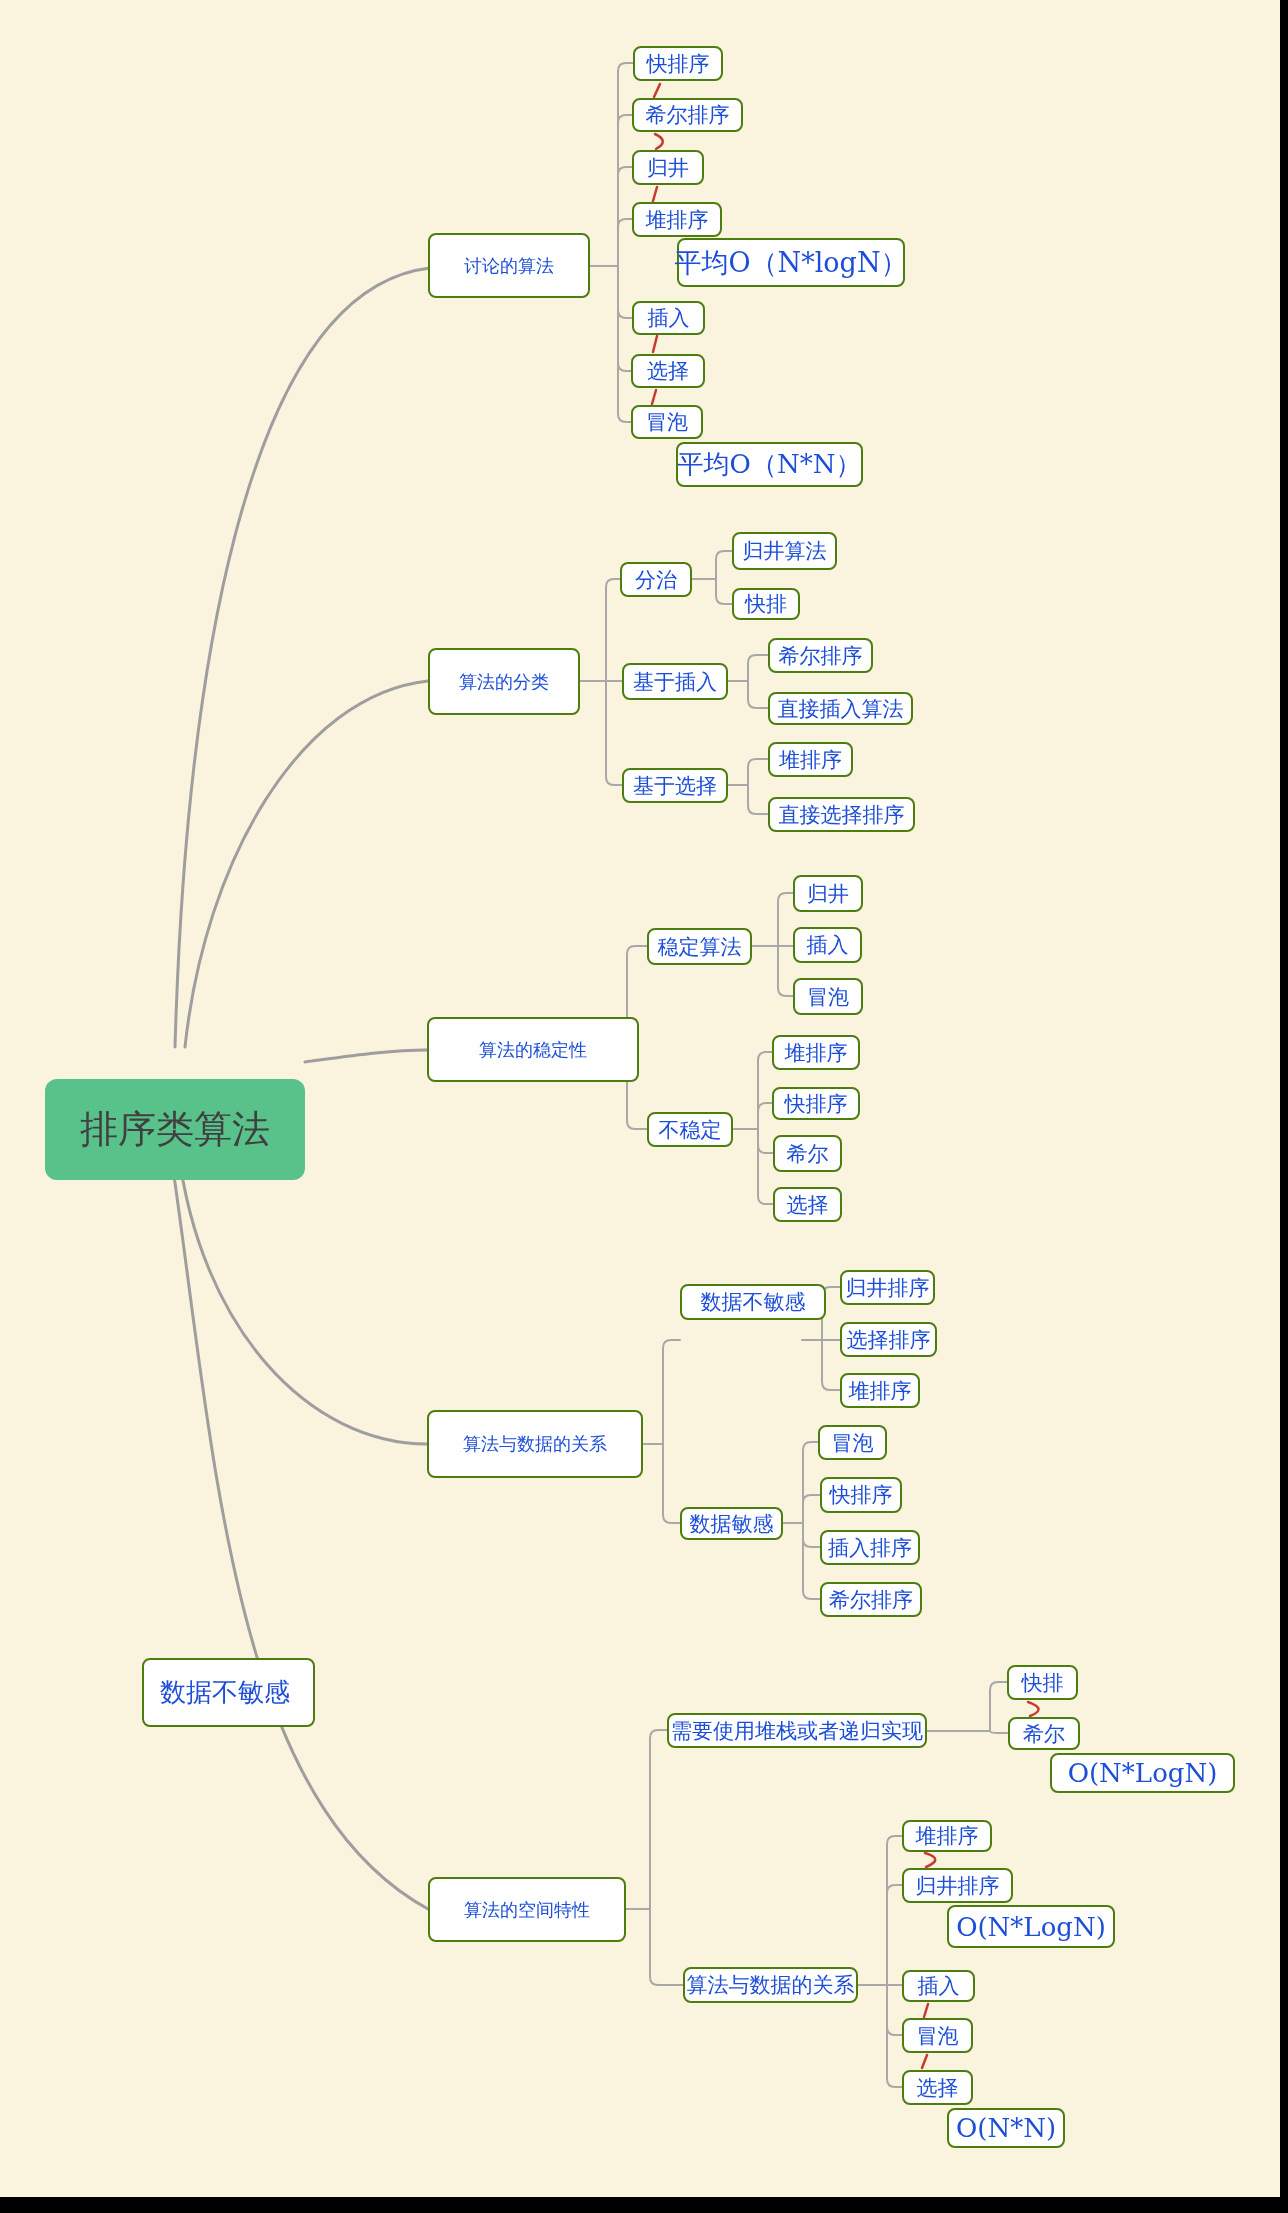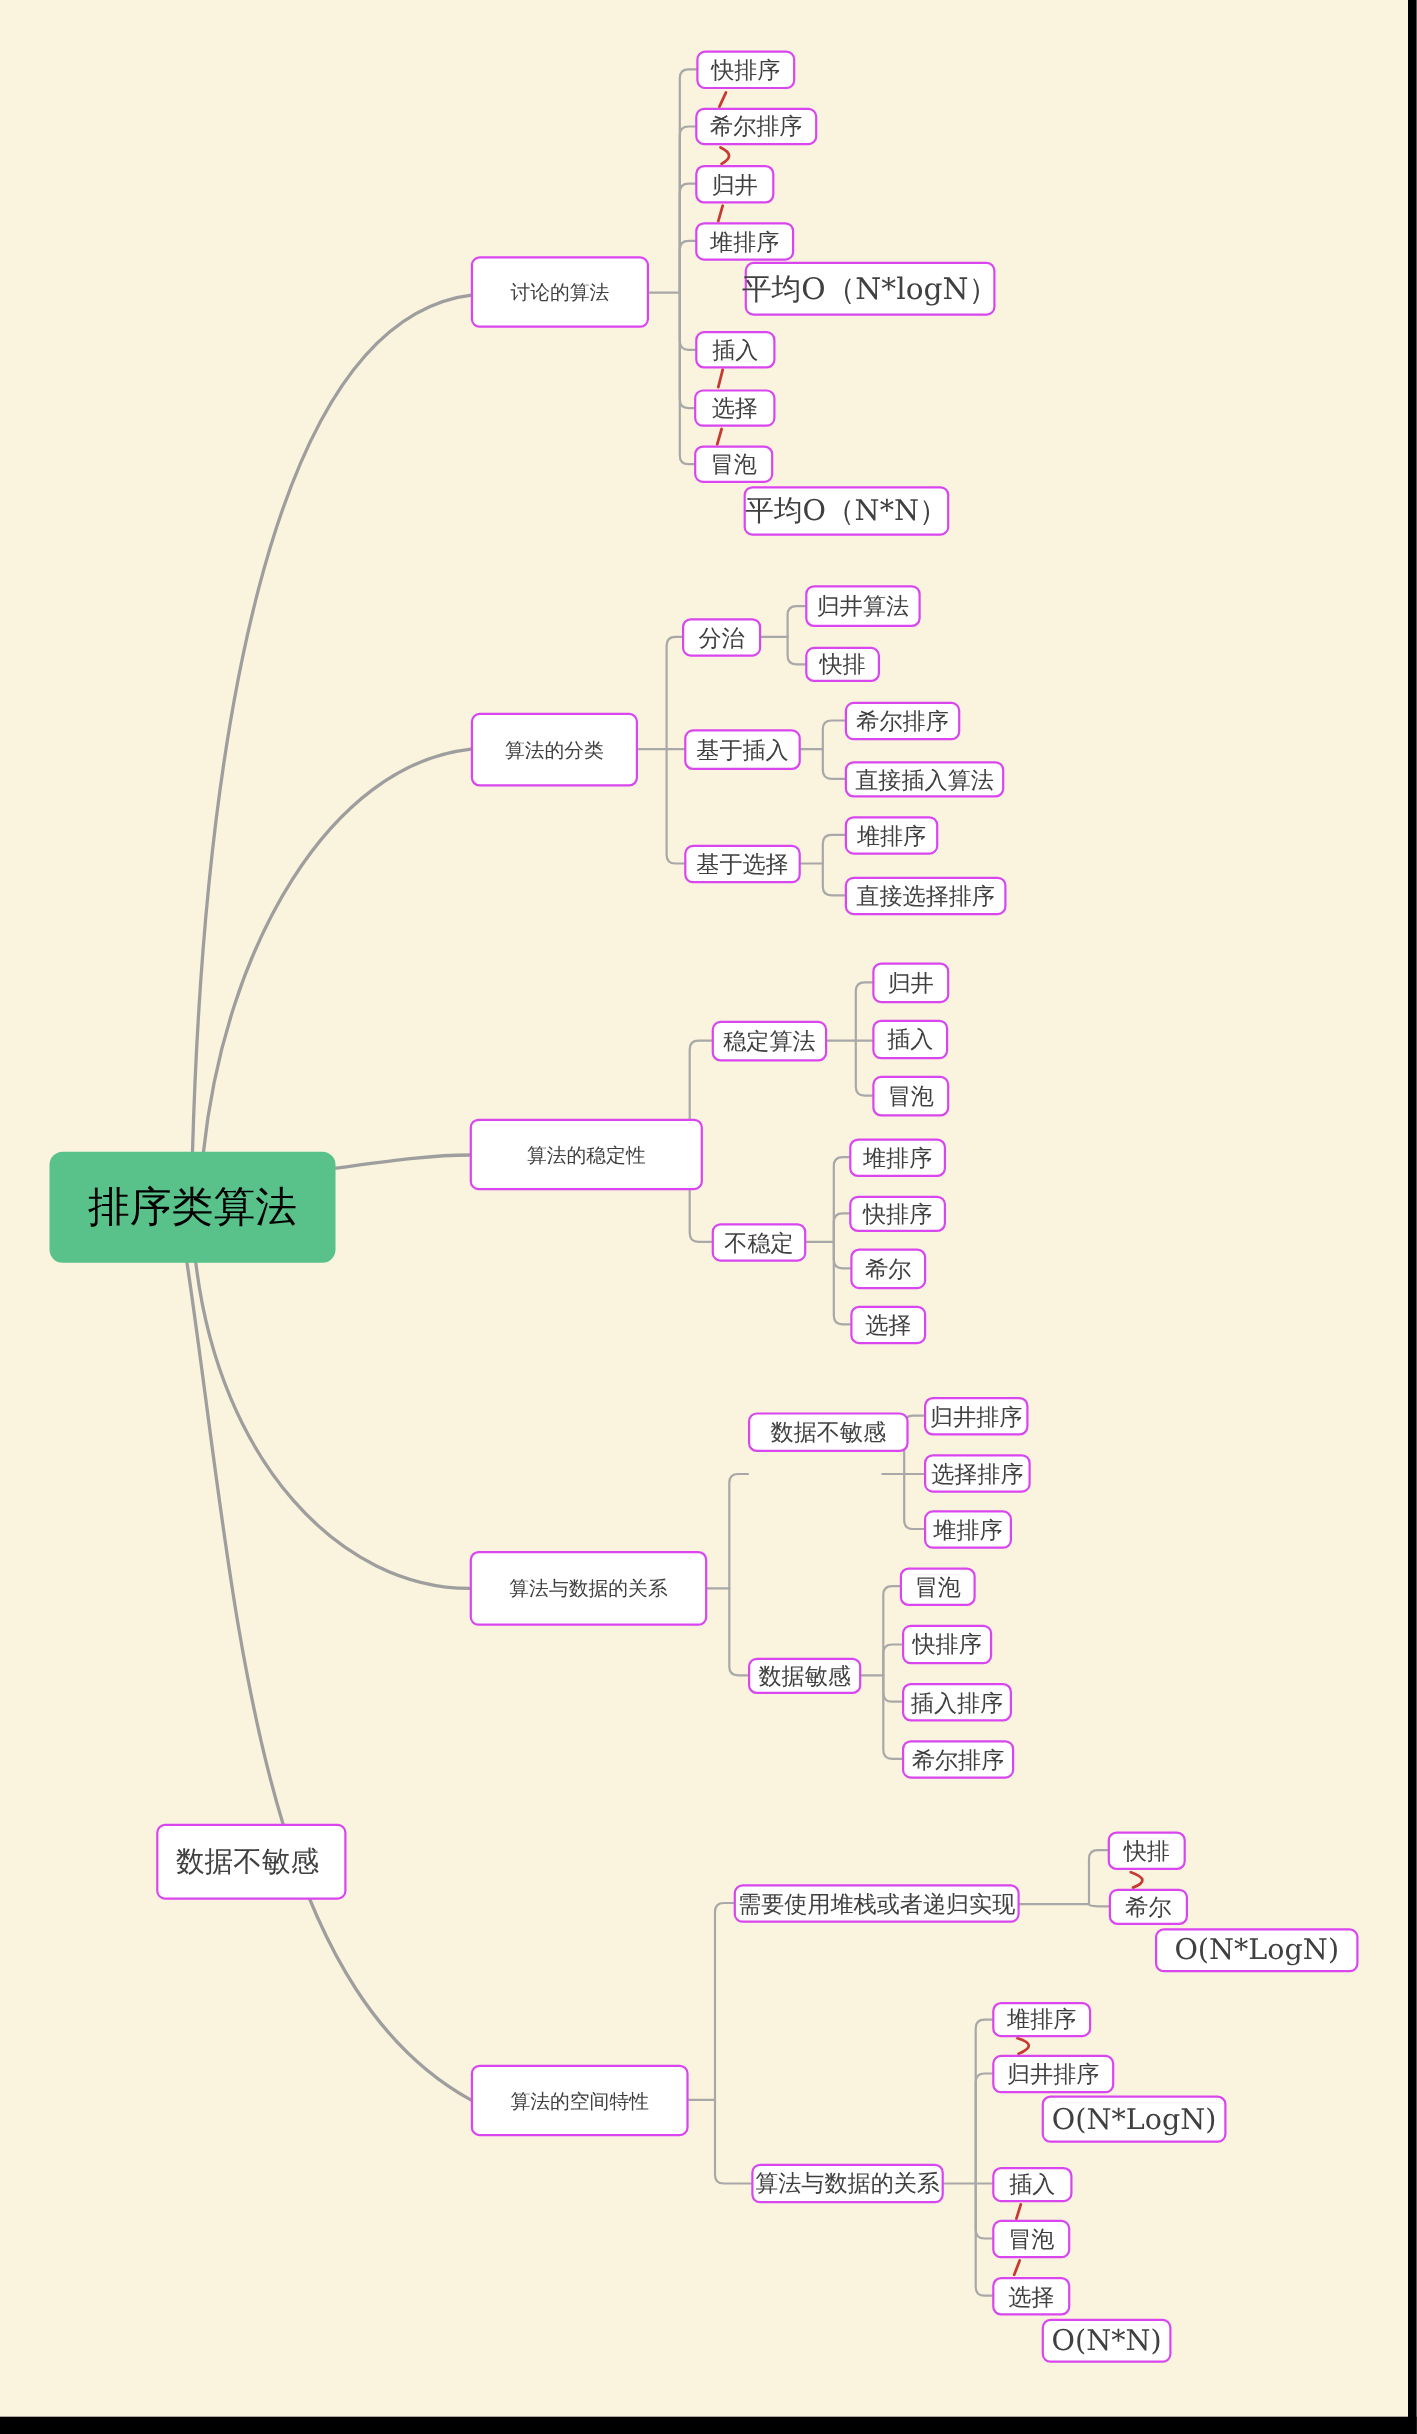--- a/index.html
+++ b/index.html
@@ -4,27 +4,27 @@
 <style>
   html,body{margin:0;padding:0;}
   body{
     width:1288px;height:2213px;position:relative;overflow:hidden;
     background:#FAF3DD;
     font-family:"Liberation Sans",sans-serif;
   }
   #connector-layer{position:absolute;left:0;top:0;z-index:0;}
   .node{
     position:absolute;z-index:2;box-sizing:border-box;
-    background:#FFFFFF;border:2px solid #d946ef;border-radius:8px;
+    background:#FFFFFF;border:2px solid #4d7c0f;border-radius:8px;
     display:flex;align-items:center;justify-content:center;
-    color:#404040;white-space:nowrap;
+    color:#1d4ed8;white-space:nowrap;
   }
   .root{
-    background:#58C28A;border:none;color:#000000;
-    border-radius:12px;font-size:38px;z-index:3;
+    background:#58C28A;border:none;color:#404040;
+    border-radius:12px;font-size:38px;z-index:3;margin-top:32px;
   }
   .main{font-size:18px;}
   .child{font-size:21px;}
   .ann{font-family:"DejaVu Serif","Liberation Serif",serif;font-size:26px;}
   .ann-big{font-size:27px;}
   .watermark{font-size:26px;justify-content:flex-start;padding-left:16px;}
   .edge{position:absolute;background:#000;z-index:9;}
 </style>
 </head>
 <body>

